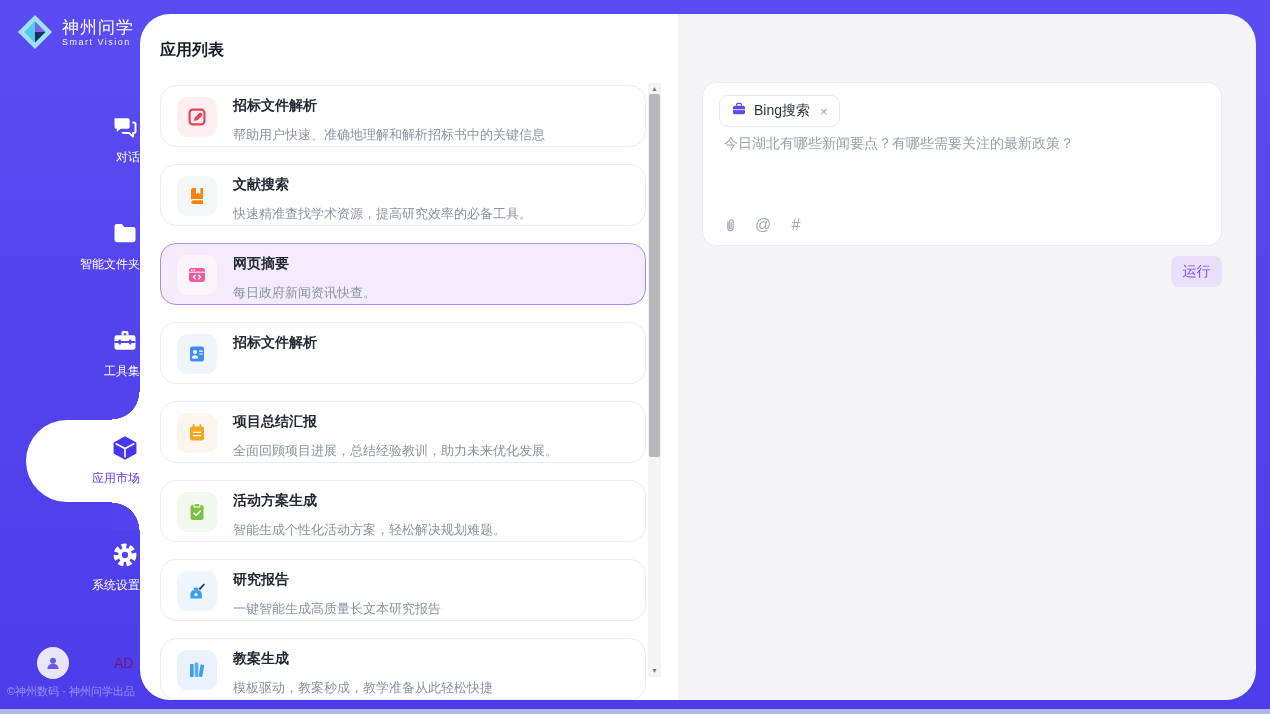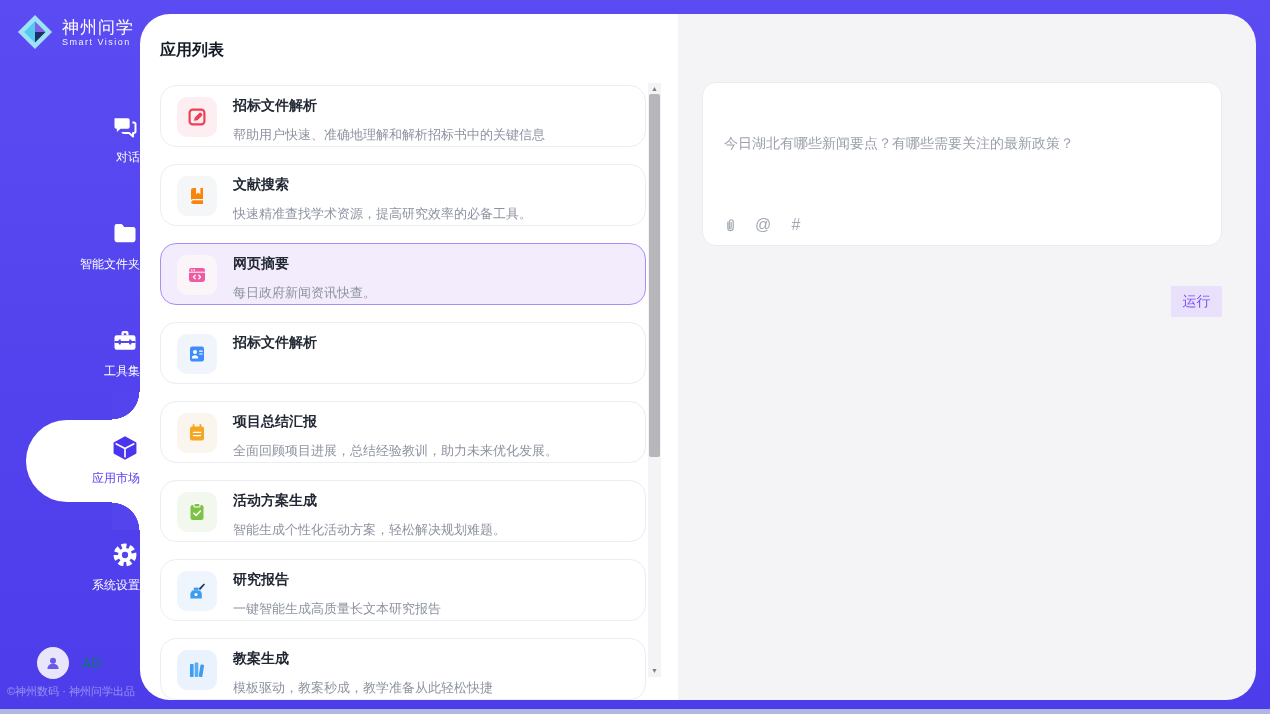--- a/index.html
+++ b/index.html
@@ -25,21 +25,21 @@
   .nav-item.u .lbl { }
   .nav-item.active .lbl { color:#5b3cf0; }
   .bubble,.fillet { display:none; }
   .nav-item.active .bubble { display:block; position:absolute; left:26px; right:0; top:-13px; bottom:-13px; background:#fff; border-radius:41px 0 0 41px; z-index:1; }
   .nav-item.active .fillet { display:block; position:absolute; right:0; width:28px; height:28px; z-index:1; }
   .fillet.ftop { top:-41px; background:radial-gradient(circle 28px at 0 0, #5444ee 27px, #fff 27.5px); }
   .fillet.fbot { bottom:-41px; background:radial-gradient(circle 28px at 0 100%, #5444ee 27px, #fff 27.5px); }
   .user { position:absolute; top:647px; left:37px; display:flex; align-items:center; gap:13px; }
   .avatar { width:32px; height:32px; border-radius:50%; background:#e9e6fb; display:flex; align-items:center; justify-content:center; }
   .avatar svg { width:18px; height:18px; }
-  .user-name { color:#0f766e; font-size:14px; }
+  .user-name { color:#701a75; font-size:14px;margin-left:32px; }
   .side-footer { position:absolute; top:684px; left:7px; width:140px; font-size:11px; color:rgba(255,255,255,.42); white-space:nowrap; }
 
   
   .main { position:absolute; left:140px; top:14px; width:1116px; height:686px; border-radius:30px; overflow:hidden; display:flex; z-index:4; }
   .list-panel { width:538px; flex:none; background:#fff; position:relative; }
   .detail-panel { flex:1; background:#f4f4f6; position:relative; }
   .panel-title { position:absolute; top:26px; font-size:16px; font-weight:bold; color:#151b26; }
   .list-panel .panel-title { left:20px; }
   .detail-panel .panel-title { left:40px;margin-top:48px; }
 
@@ -62,21 +62,21 @@
   .detail-card { position:absolute; top:68px; left:24px; width:520px; height:164px; background:#fff; border:1px solid #ececf0; border-radius:14px; }
   .tool-tag { position:absolute; top:12px; left:16px; height:32px; display:inline-flex; align-items:center; gap:7px; padding:0 11px; border:1px solid #e7e8ec; border-radius:9px; background:#fff; cursor:pointer; }
   .tool-tag svg { width:16px; height:16px; }
   .tag-label { font-size:14px; color:#2c323d; }
   .tag-close { font-size:13px; color:#9aa0aa; margin-left:3px; cursor:pointer; }
   .prompt { position:absolute; top:51px; left:21px; right:20px; font-size:14px; color:#9aa0ac; line-height:20px; cursor:text;font-family:Liberation Serif, serif; }
   .attach-row { position:absolute; top:133px; left:18px; display:flex; gap:15px; align-items:center; color:#a2a8b3; }
   .attach-row .a-ic { cursor:pointer; display:flex; align-items:center; justify-content:center; width:18px; height:18px; }
   .attach-row .a-ic svg { width:17px; height:17px; }
   .attach-row .a-glyph { font-size:16px; line-height:18px; }
-  .run-btn { position:absolute; top:272px; right:34px; width:51px; height:31px; border-radius:0; background:#e9e1fc; color:#7c4ff5; font-size:14px; display:flex; align-items:center; justify-content:center; cursor:pointer; }
+  .run-btn { position:absolute; top:242px; right:34px; width:51px; height:31px; border-radius:8px; background:#e9e1fc; color:#7c4ff5; font-size:14px; display:flex; align-items:center; justify-content:center; cursor:pointer; }
 </style>
 </head>
 <body>
 
 <aside class="sidebar">
   <div class="logo">
     <span class="logo-icon">
       <svg viewBox="0 0 40 40">
           <path d="M20 2 38 20 20 38 2 20z" fill="#9fe2f8"></path>
           <path d="M20 9 31 20 20 31 9 20z" fill="#2fb3e8"></path>
@@ -273,20 +273,31 @@
       <div class="sb-arrow sb-up">▲</div>
       <div class="sb-thumb"></div>
       <div class="sb-arrow sb-down">▼</div>
     </div>
   </section>
 
   <section class="detail-panel">
     <h2 class="panel-title">应用详情</h2>
 
     <div class="detail-card">
+      <div class="tool-tag">
+        <span>
+          <svg viewBox="0 0 20 20" style="color:#5b4bf2">
+              <path d="M7 6V4.8A1.8 1.8 0 0 1 8.8 3h2.4A1.8 1.8 0 0 1 13 4.8V6" stroke="currentColor" stroke-width="1.6" fill="none"></path>
+              <rect x="2.5" y="6" width="15" height="10.5" rx="2" fill="currentColor"></rect>
+              <path d="M2.5 10.8h15" stroke="#fff" stroke-width="1"></path>
+            </svg>
+        </span>
+        <span class="tag-label">Bing搜索</span>
+        <span class="tag-close">×</span>
+      </div>
       <div class="prompt">今日湖北有哪些新闻要点？有哪些需要关注的最新政策？</div>
       <div class="attach-row" id="attach-row">
           <span class="a-ic">
             <svg viewBox="0 0 24 24" fill="none" stroke="currentColor" stroke-width="1.7" stroke-linecap="round">
               <path d="M8.2 7.2v8.3a3.8 3.8 0 0 0 7.6 0V6.6a2.7 2.7 0 1 0-5.4 0v8.5a1.25 1.25 0 0 0 2.5 0V7.4"></path>
             </svg>
           </span>
           <span class="a-ic a-glyph">@</span>
           <span class="a-ic a-glyph">#</span>
         </div>

